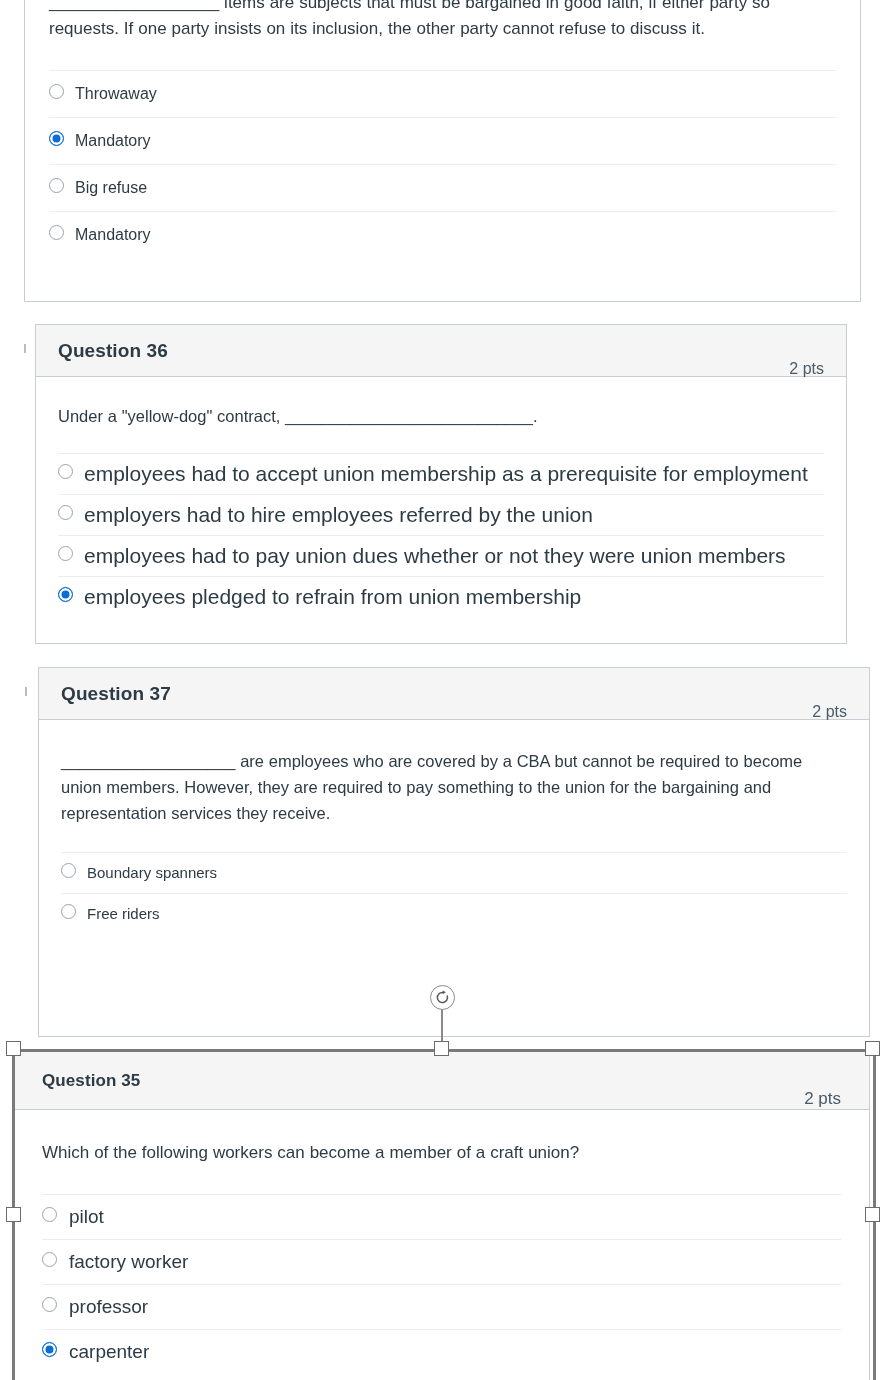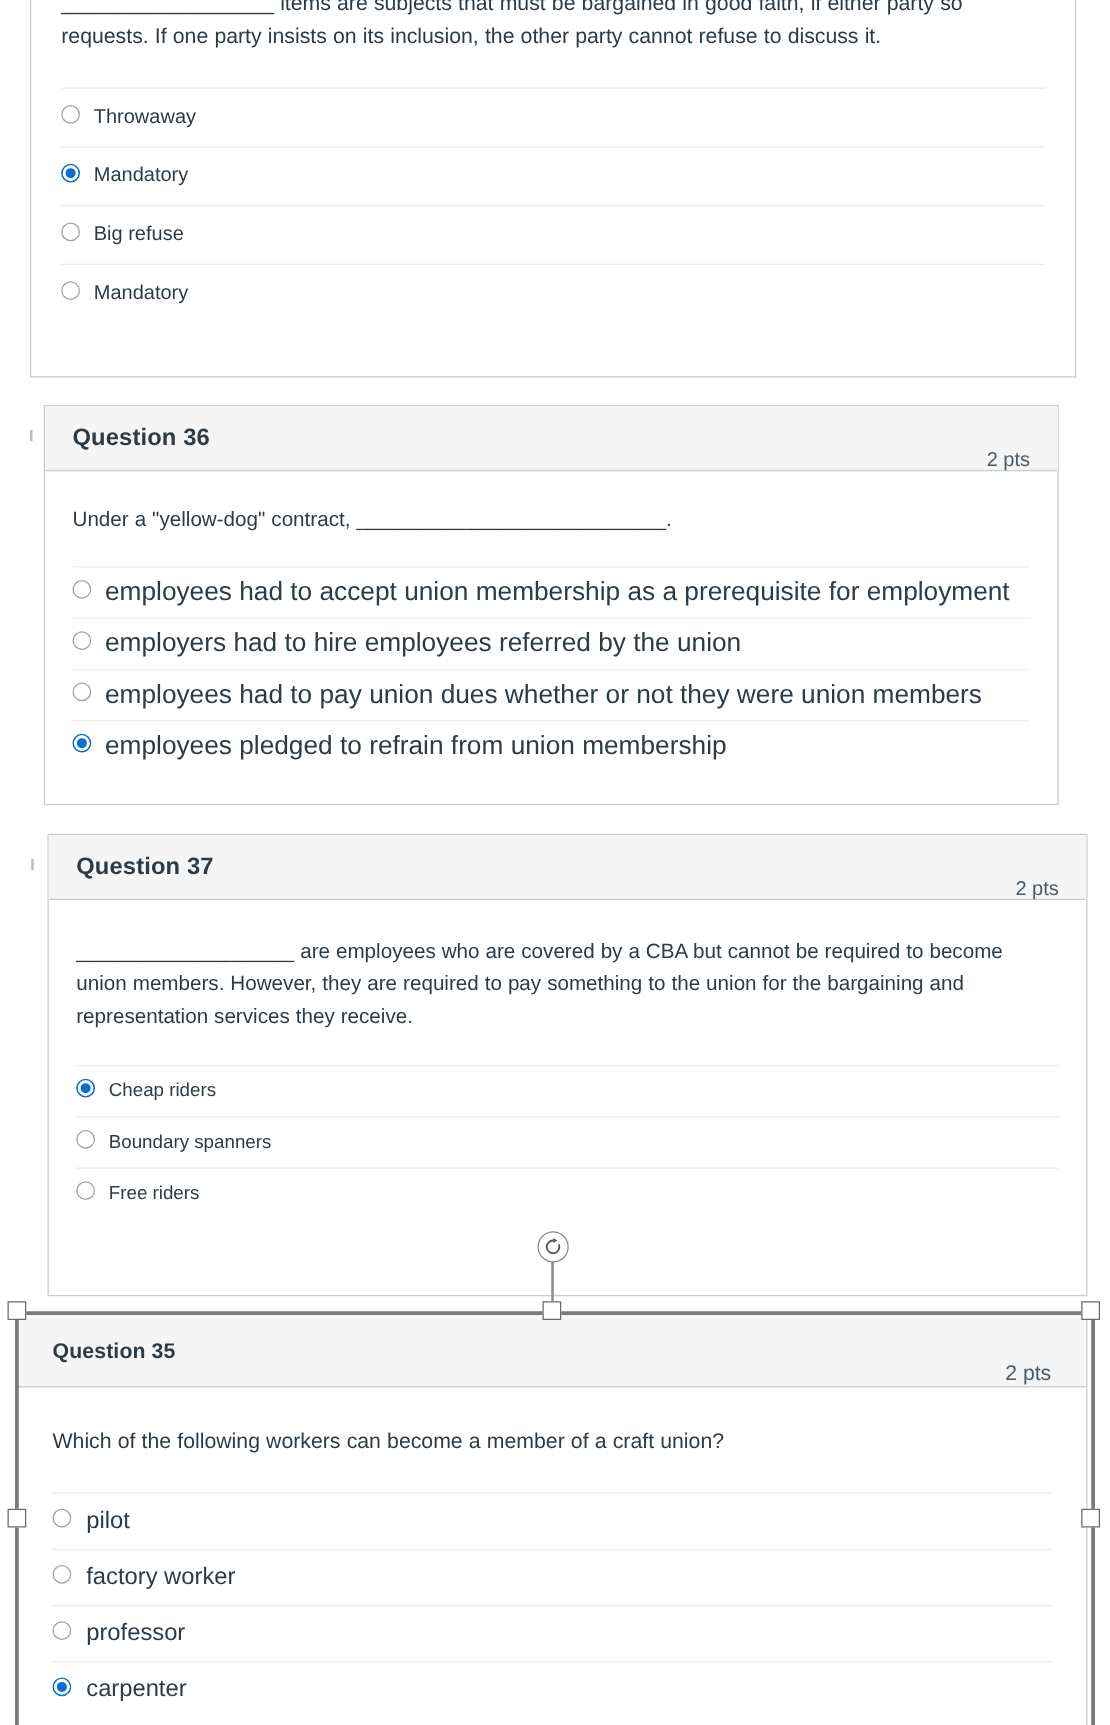--- a/index.html
+++ b/index.html
@@ -267,24 +267,20 @@
 
 <div class="edge-tick" id="tick-37"></div>
 <div class="qcard" id="card-37">
   <div class="qheader">
     <span class="qtitle">Question 37</span>
     <span class="qpts">2 pts</span>
   </div>
   <div class="qbody">
     <div class="qtext">___________________ are employees who are covered by a CBA but cannot be required to become union members. However, they are required to pay something to the union for the bargaining and representation services they receive.</div>
     <div class="answers">
-      <div class="answer">
-        <span class="radio checked"></span>
-        <span>Cheap riders</span>
-      </div>
       <div class="answer">
         <span class="radio"></span>
         <span>Boundary spanners</span>
       </div>
       <div class="answer">
         <span class="radio"></span>
         <span>Free riders</span>
       </div>
     </div>
   </div>

